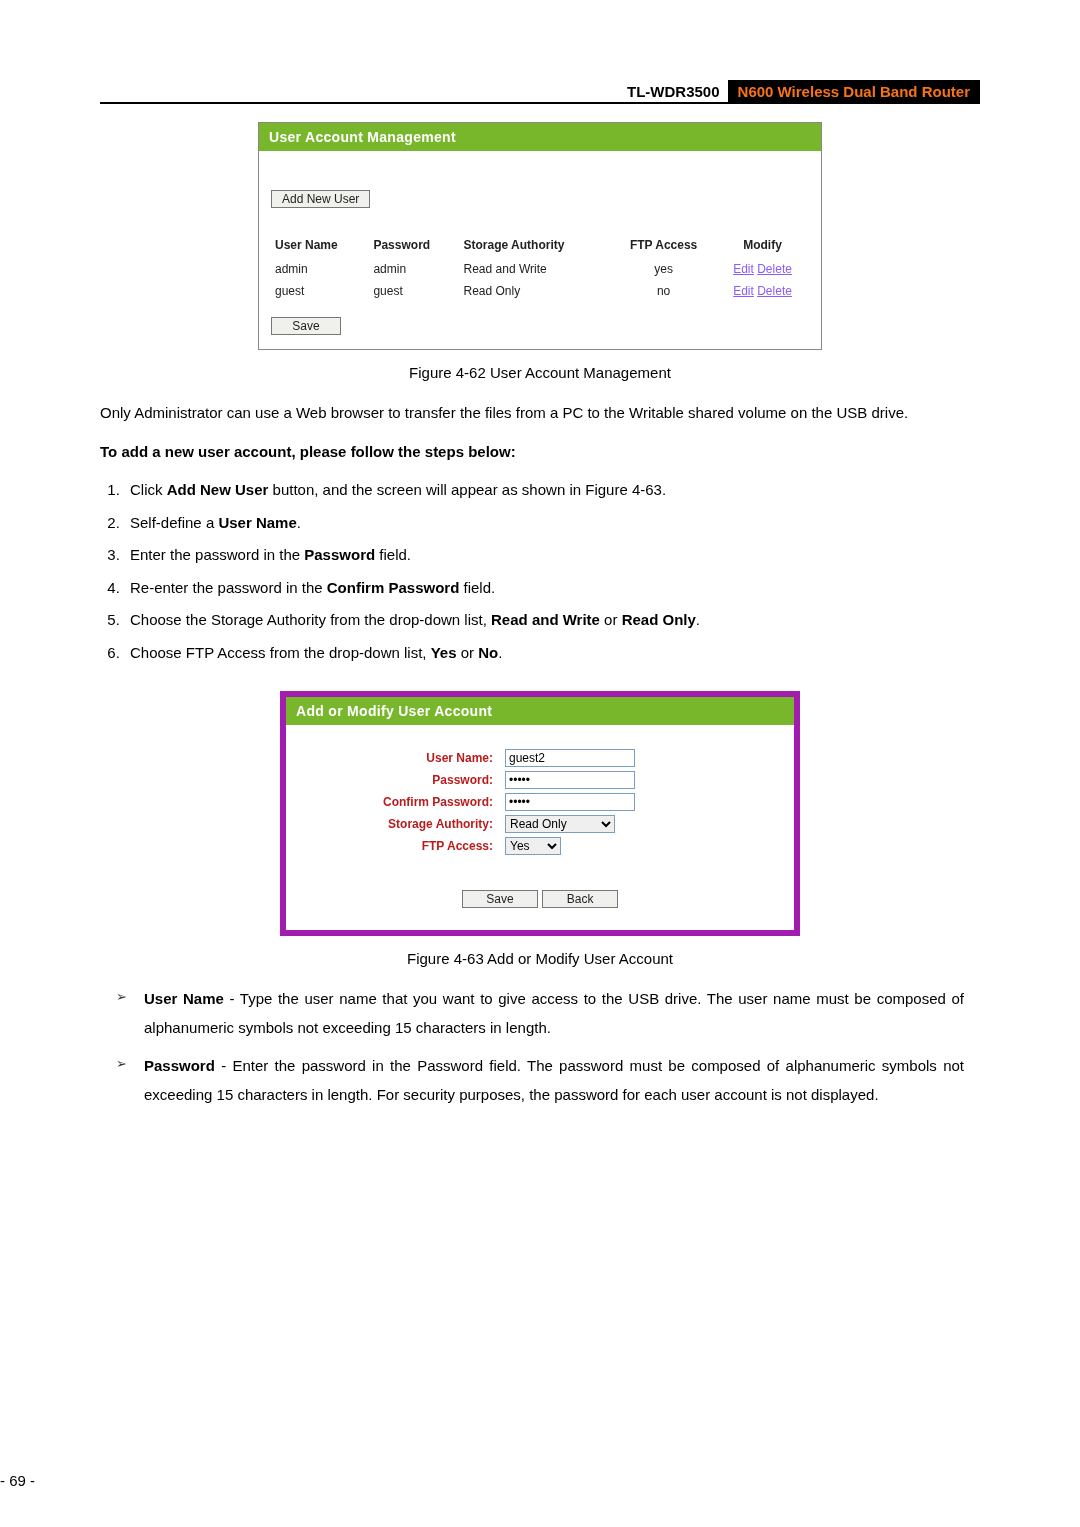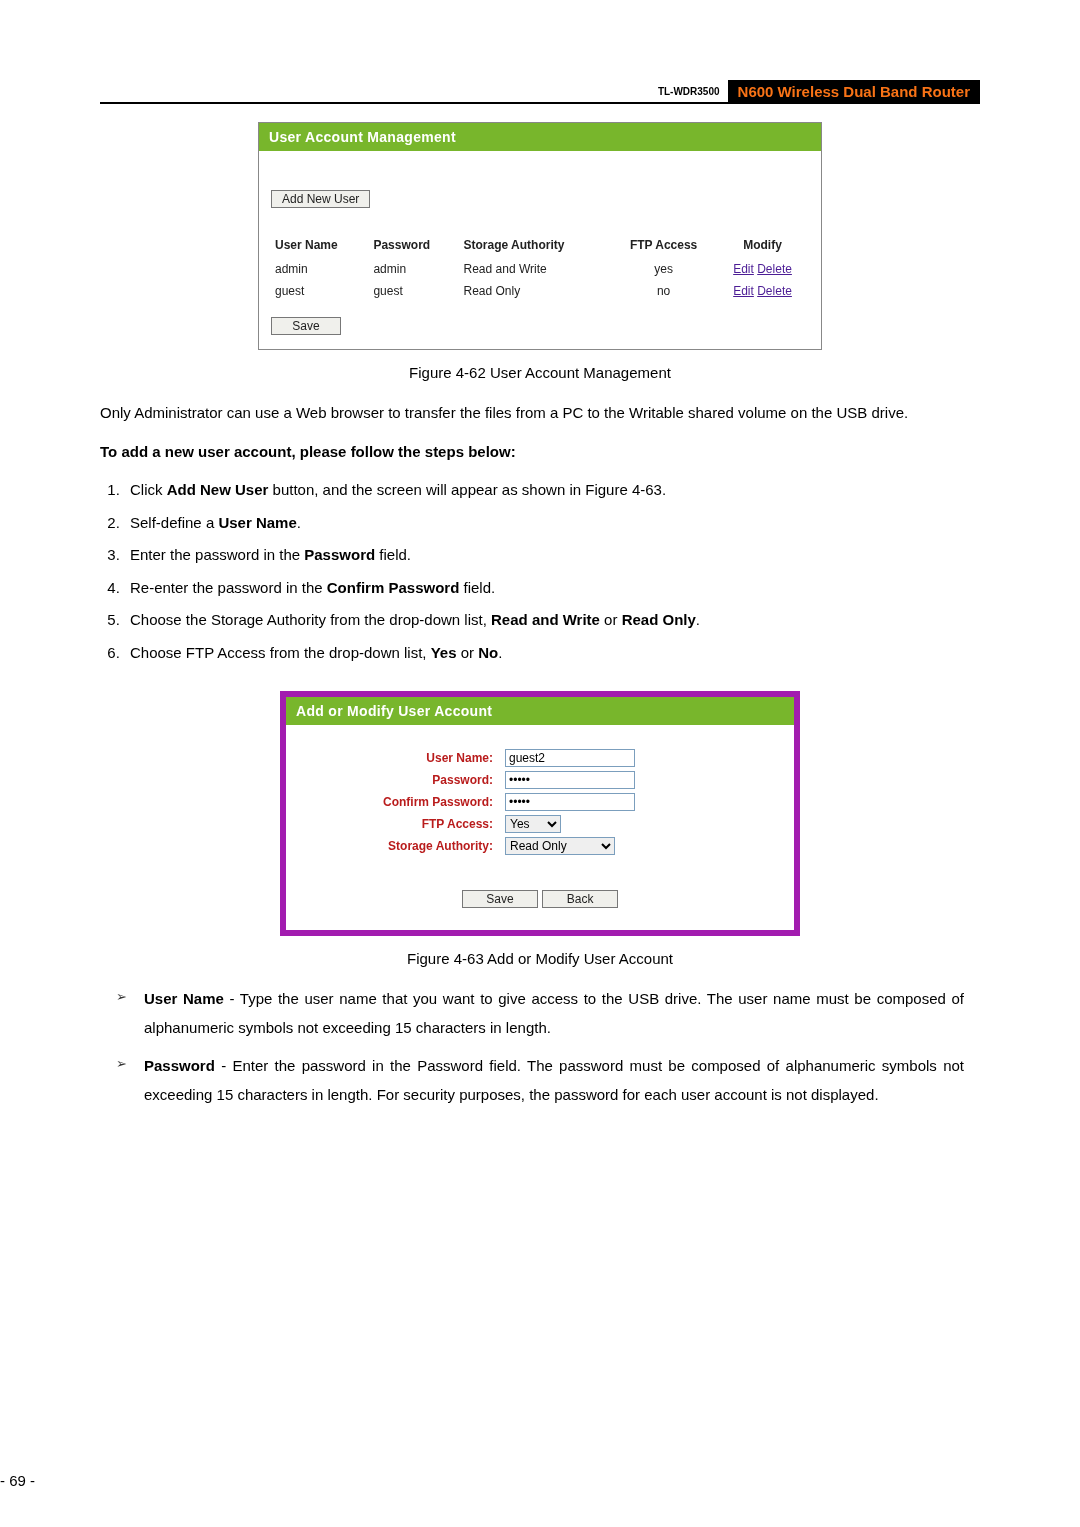--- a/index.html
+++ b/index.html
@@ -23,21 +23,21 @@
   }
   .hdr {
     display: flex;
     justify-content: flex-end;
     align-items: center;
     margin-bottom: -1px;
   }
   .hdr .model {
     font-weight: bold;
     padding: 3px 8px;
-    font-size: 10px;
+    font-size: 15px;
   }
   .hdr .prod {
     background: #000;
     color: #f97316;
     font-weight: bold;
     padding: 3px 10px;
     font-size: 15px;
   }
   .panel {
     width: 564px;
@@ -73,21 +73,21 @@
     margin-top: 14px;
   }
   .tbl th {
     text-align: left;
     font-weight: bold;
     padding: 6px 4px;
   }
   .tbl th.c, .tbl td.c { text-align: center; }
   .tbl td { padding: 4px 4px; }
   .mod-link {
-    color: #4c1d95;
+    color: #8b5cf6;
     text-decoration: underline;
     font-size: 12px;
     cursor: pointer;
     margin-top: 45px;
   }
   .caption {
     text-align: center;
     font-size: 15px;
     margin: 14px 0 18px 0;
   }
@@ -271,35 +271,35 @@
       </div>
       <div class="form-row">
         <div class="lab">Password:</div>
         <div class="ctl"><input type="text" value="•••••" style=""></div>
       </div>
       <div class="form-row">
         <div class="lab">Confirm Password:</div>
         <div class="ctl"><input type="text" value="•••••" style=""></div>
       </div>
       <div class="form-row">
+        <div class="lab">Storage Authority:</div>
+        <div class="ctl">
+          <select class="wide">
+            <option selected="">Read Only</option>
+          </select>
+        </div>
+      </div>
+      <div class="form-row">
         <div class="lab">FTP Access:</div>
         <div class="ctl">
           <select class="narrow">
             <option selected="">Yes</option>
           </select>
         </div>
       </div>
-      <div class="form-row">
-        <div class="lab">Storage Authority:</div>
-        <div class="ctl">
-          <select class="wide">
-            <option selected="">Read Only</option>
-          </select>
-        </div>
-      </div>
       <div class="btn-row">
         <button class="router-btn">Save</button>
         <button class="router-btn">Back</button>
       </div>
     </div>
   </div>
 
   <div class="caption">Figure 4-63 Add or Modify User Account</div>
 
   <ul class="arrow-list">

